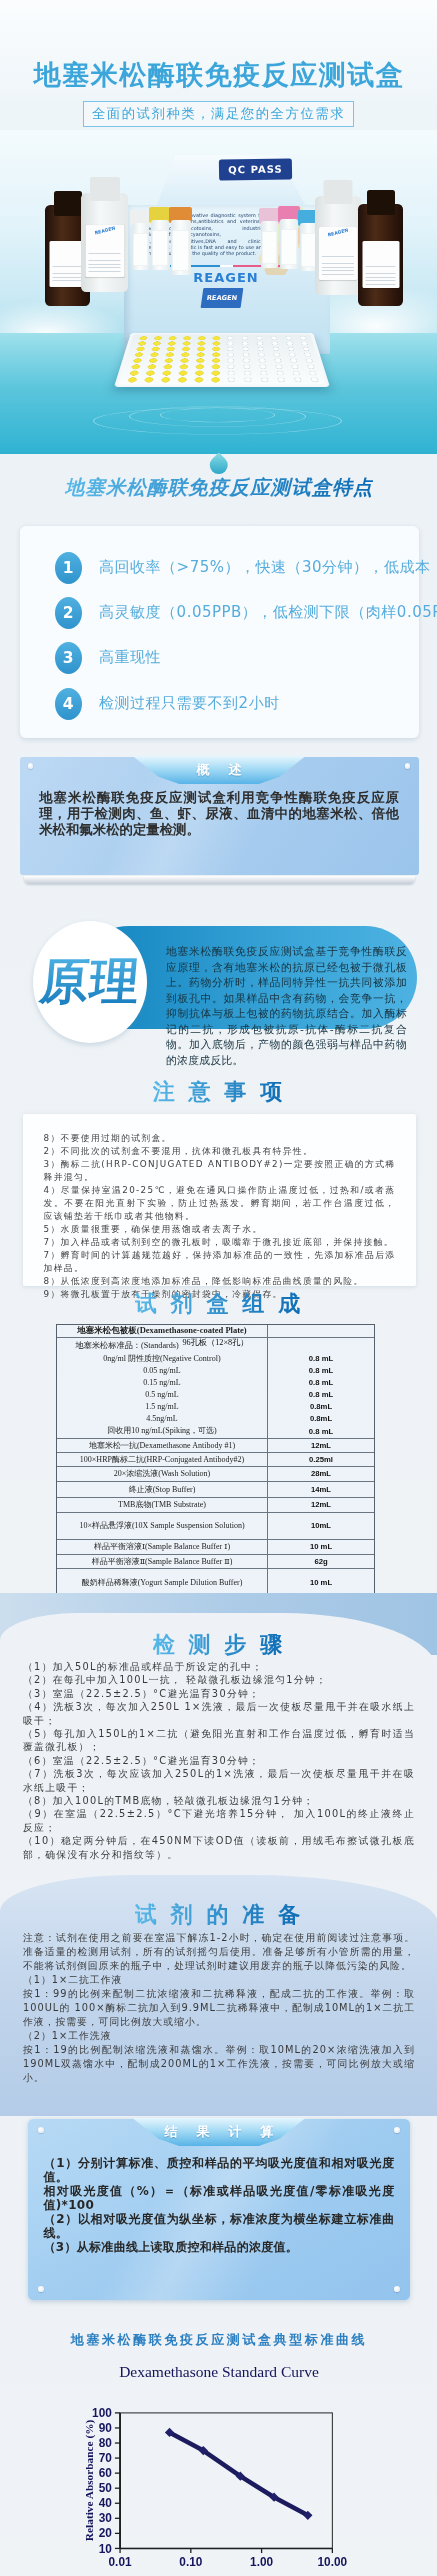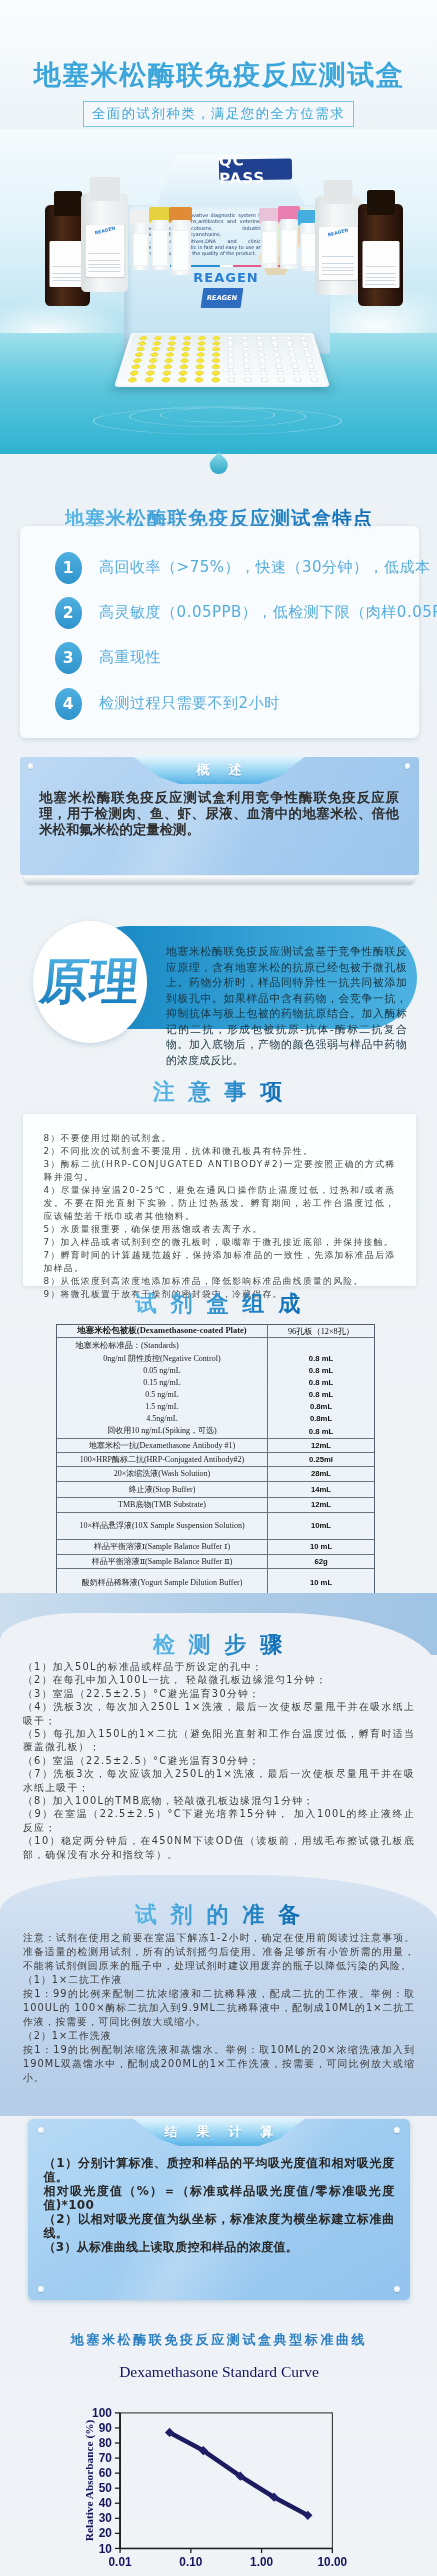--- a/index.html
+++ b/index.html
@@ -25,21 +25,21 @@
   
   .photo{top:130px;left:0;width:438px;height:324px;overflow:hidden;}
   .sky{position:absolute;inset:0;background:linear-gradient(180deg,#f4fbfd 0%,#e2f3fa 30%,#c9e9f4 52%,#a5dcEC 66%,#8ad2e2 74%);}
   .cloud{position:absolute;background:radial-gradient(ellipse at center,rgba(255,255,255,.95),rgba(255,255,255,0) 70%);}
   .water{position:absolute;left:0;right:0;bottom:0;height:121px;
     background:linear-gradient(180deg,#9fe0ec 0%,#5cc6dc 45%,#2fb2d2 100%);}
   .ripple{position:absolute;border:1.5px solid rgba(255,255,255,.45);border-radius:50%;transform:scaleY(.3);}
   .box-top{position:absolute;left:124px;top:25px;width:206px;height:50px;
     background:linear-gradient(180deg,#f6fbfe,#d9edf8);clip-path:polygon(16% 100%,25% 0,75% 0,88% 100%);}
   .qc-badge{position:absolute;left:219px;top:29px;width:73px;height:20.6px;background:#20418f;border-radius:2.6px;
-    color:#fff;font-weight:bold;font-size:15px;letter-spacing:1px;display:flex;align-items:center;justify-content:center;transform:rotate(-1deg);}
+    color:#fff;font-weight:bold;font-size:10px;letter-spacing:1px;display:flex;align-items:center;justify-content:center;transform:rotate(-1deg);}
   .box-front{position:absolute;left:124px;top:75px;width:206px;height:149px;
     background:linear-gradient(180deg,#eaf6fc,#cfe8f5 60%,#c0e1f1);box-shadow:inset 4.1px 0 6.2px rgba(90,140,170,.25);}
   .box-text{position:absolute;left:135px;top:82px;width:130px;font-size:4.9px;line-height:6.4px;color:#27456e;text-align:justify;}
   .box-art{position:absolute;left:269px;top:77px;width:44px;height:41px;opacity:.95;
     background:linear-gradient(135deg,#f3e3c6 0 35%,#ddeec8 35% 60%,#f0cfae 60% 80%,#e8e2c2 80%);
     clip-path:polygon(25% 0,75% 0,100% 50%,75% 100%,25% 100%,0 50%);}
   .box-art2{position:absolute;left:258px;top:112px;width:36px;height:33px;opacity:.9;
     background:linear-gradient(135deg,#efe0c2 0 50%,#e3d3ae 50%);
     clip-path:polygon(25% 0,75% 0,100% 50%,75% 100%,25% 100%,0 50%);}
   .box-stripes{position:absolute;left:170px;top:135px;width:113px;height:2.1px;
@@ -72,21 +72,21 @@
     background-size:17px 11px;}
   .wells-empty{left:109px;right:8.2px;
     background-image:radial-gradient(circle at 50% 50%,#fdfeff 0 2.8px,#ccd5da 3.6px,rgba(0,0,0,0) 4.1px);
     background-size:17px 11px;}
   .plate-tag{position:absolute;left:202px;top:158px;width:40px;height:19.6px;background:#2e6cc0;border-radius:1px;
     color:#fff;font-weight:bold;font-size:6.7px;display:flex;align-items:center;justify-content:center;transform:skewX(-8deg);}
 
   
   .drop-icon{top:456px;left:210px;width:17.5px;height:17.5px;transform:rotate(45deg);
     background:linear-gradient(135deg,#8adce6,#1f9ec4);border-radius:0 100% 100% 100%;}
-  .features-heading{top:505px;font-size:19.6px;font-weight:bold;letter-spacing:1px;}
+  .features-heading{top:474px;font-size:19.6px;font-weight:bold;letter-spacing:1px;font-style:italic;}
   .features-panel{top:526px;left:19.6px;width:399px;height:212px;background:rgba(251,253,255,.88);
     border-radius:6.2px;box-shadow:0 1.5px 5.2px rgba(120,150,175,.25);}
   .feature-row{position:absolute;left:35px;right:15.5px;height:33px;display:flex;align-items:center;}
   .feature-num{width:27px;height:32px;border-radius:50%;background:linear-gradient(180deg,#4fb0e0,#2f93cc);
     color:#fff;font-size:15.5px;font-weight:bold;display:flex;align-items:center;justify-content:center;flex:0 0 27px;}
   .feature-text{margin-left:17.5px;font-size:15px;color:#55acdd;letter-spacing:0.5px;white-space:nowrap;}
 
   
   .overview-panel{top:757px;left:19.6px;width:399px;height:118px;border-radius:3.1px;
     background:linear-gradient(125deg,#bdd9f4 0%,#a8cdef 50%,#9cc5ec 100%);overflow:visible;}
@@ -126,21 +126,21 @@
   
   .kit-table{top:1324px;left:56px;width:317px;border:1px solid #56616e;background:rgba(235,243,249,.55);}
   .krow{display:flex;align-items:center;}
   .krow .kl{width:211px;border-right:0.5px solid #6a7583;text-align:center;align-self:stretch;
     display:flex;align-items:center;justify-content:center;font-family:"Liberation Serif","DejaVu Serif",serif;
     font-size:8px;color:#1d1d1d;line-height:1.4;padding:0 4.1px;box-sizing:border-box;}
   .krow .kv{width:106px;text-align:center;font-size:7.7px;font-weight:bold;color:#101010;
     font-family:"Liberation Sans","DejaVu Sans",sans-serif;}
   .bt{border-top:0.5px solid #6a7583;}
   .btk{border-top:1px solid #56616e;}
-  .h24{height:12.4px;} .h27{height:14px;} .h23{height:12px;} .h26{height:13.4px;} .h25{height:13px;}
+  .h24{height:12.4px;flex-direction:column;} .h27{height:14px;} .h23{height:12px;} .h26{height:13.4px;} .h25{height:13px;}
   .h28{height:14.4px;} .h51{height:26px;} .h50{height:26px;}
   .krow.header .kl{font-size:8.5px;font-weight:bold;}
   .krow.header .kv{font-family:"Liberation Serif","DejaVu Serif",serif;font-weight:normal;font-size:8.2px;}
   .krow.stdlabel .kl{justify-content:flex-start;padding-left:18.5px;font-size:8.2px;}
 
   
   .steps-band{top:1593px;left:0;width:438px;height:62px;
     background:linear-gradient(90deg,#ccdeee,#accbe7 55%,#a0c4e4);}
   .steps-panel{top:1613px;left:0;width:438px;height:265px;background:#eef2f7;
     border-radius:77px 155px 0 0 / 28px 59px 0 0;}

